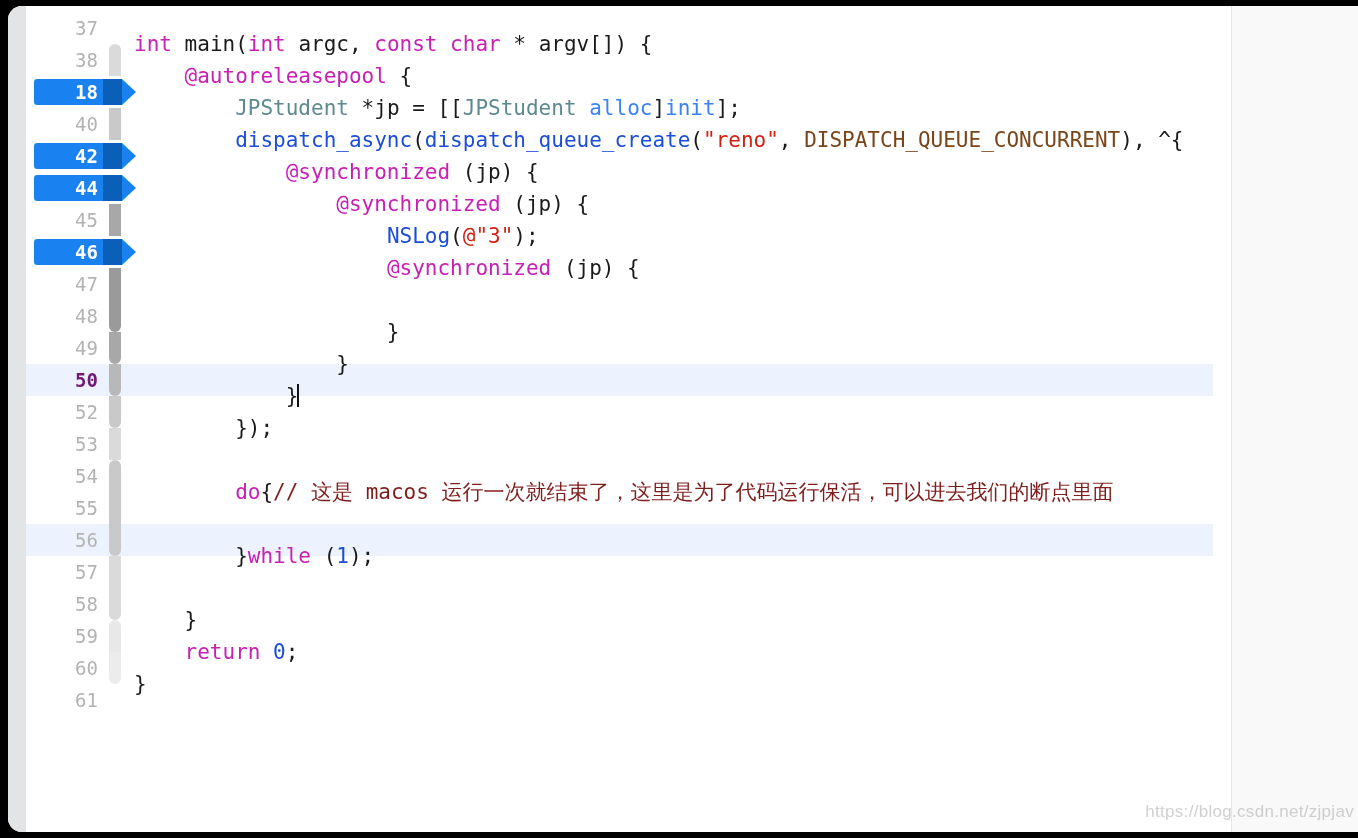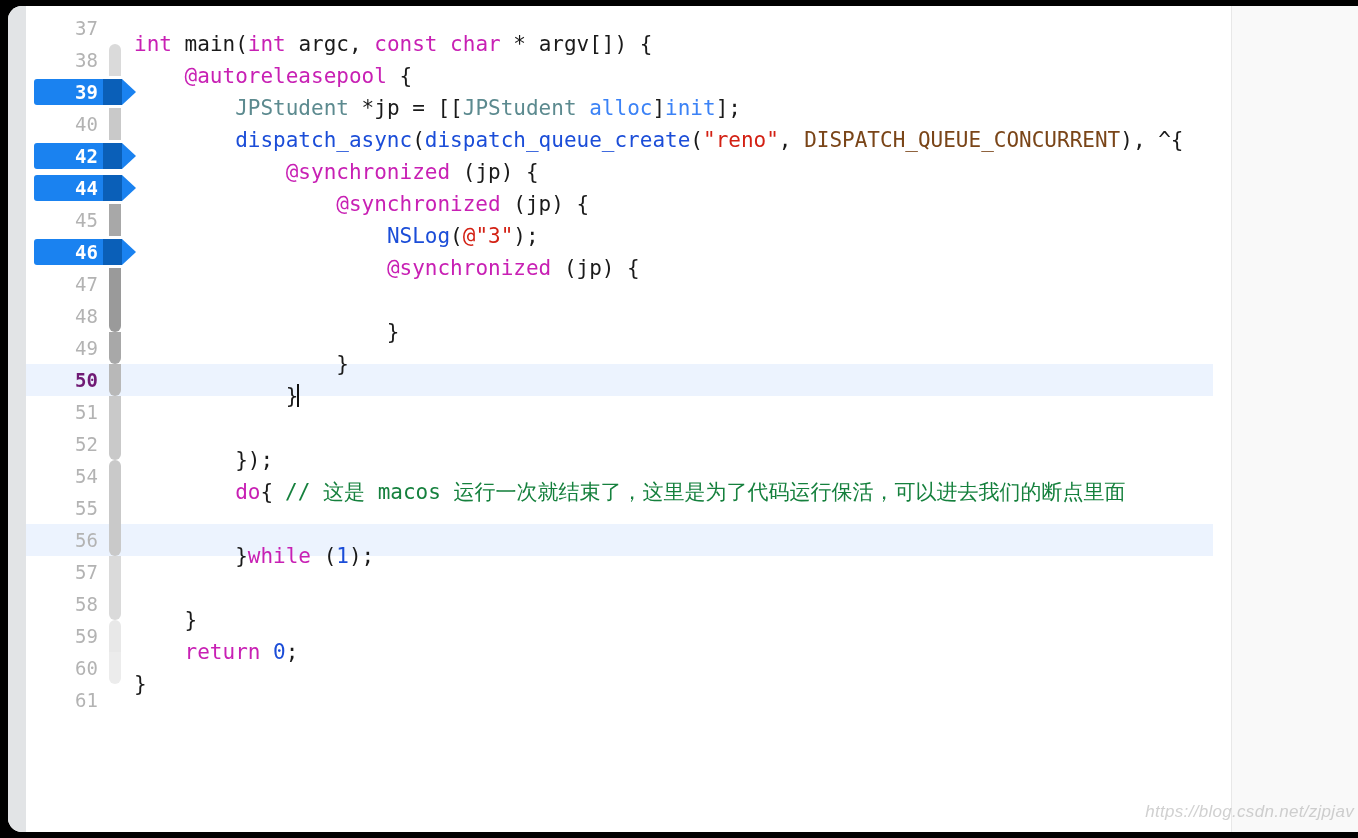--- a/index.html
+++ b/index.html
@@ -147,41 +147,40 @@
   }
 
   
   .kw   { color: #c820b4; }
   .cls  { color: #5c8a8f; }
   .meth { color: #3b82f6; margin-top: 24px; }
   .fn   { color: #1b4dd8; }
   .str  { color: #d32013; }
   .num  { color: #1b4dd8; }
   .macro{ color: #7a4518; }
-  .cmt  { color: #15803d; margin-left: 12px; }
+  .cmt  { color: #7f1d1d; }
   .plain{ color: #1a1a1a; }
 
   .caret {
     display: inline-block;
     width: 2px; height: 23px;
     background: #111;
     vertical-align: -4px;
     margin-left: -1px;
   }
 
   #watermark {
     position: absolute;
     right: 4px; bottom: 10px;
     font-size: 17px;
     color: rgba(170,170,170,0.55);
     font-family: "Liberation Sans", sans-serif;
     letter-spacing: 0.3px;
     z-index: 6;
     white-space: nowrap;
-    font-style: italic;
   }
 </style>
 </head>
 <body>
 
 <div id="editor-window">
 
   <div id="left-rail"></div>
 
   <div id="code-area">
@@ -202,21 +201,21 @@
         <div class="gutter">38</div>
         <div class="ribbon r1 rtop"><i></i></div>
         <div class="code"><span class="plain">    </span><span class="kw">@autoreleasepool</span><span class="plain"> {</span></div>
       </div>
 
       <div class="line bpline">
         <div class="lrow-bg"></div>
         <div class="bp">
           <div class="body"></div><div class="dark"></div><div class="tip"></div>
         </div>
-        <div class="gutter">39</div>
+        <div class="gutter">18</div>
         <div class="code"><span class="plain">        </span><span class="cls">JPStudent</span><span class="plain"> *jp = [[</span><span class="cls">JPStudent</span><span class="plain"> </span><span class="meth">alloc</span><span class="plain">]</span><span class="meth">init</span><span class="plain">];</span></div>
       </div>
 
       <div class="line">
         <div class="lrow-bg"></div>
         <div class="gutter">40</div>
         <div class="ribbon r2"><i></i></div>
         <div class="code"><span class="plain">        </span><span class="fn">dispatch_async</span><span class="plain">(</span><span class="fn">dispatch_queue_create</span><span class="plain">(</span><span class="str">"reno"</span><span class="plain">, </span><span class="macro">DISPATCH_QUEUE_CONCURRENT</span><span class="plain">), ^{</span></div>
       </div>
 
@@ -277,34 +276,34 @@
         <div class="code"><span class="plain">                }</span></div>
       </div>
 
       <div class="line hl current">
         <div class="lrow-bg"></div>
         <div class="gutter">50</div>
         <div class="ribbon r3 rbot"><i></i></div>
         <div class="code"><span class="plain">            }</span><span class="caret"></span></div>
       </div>
 
-      <div class="line">
-        <div class="lrow-bg"></div>
-        <div class="gutter">51</div>
-        <div class="ribbon r2"><i></i></div>
-        <div class="code"></div>
-      </div>
 
       <div class="line">
         <div class="lrow-bg"></div>
         <div class="gutter">52</div>
         <div class="ribbon r2 rbot"><i></i></div>
         <div class="code"><span class="plain">        });</span></div>
       </div>
 
+      <div class="line">
+        <div class="lrow-bg"></div>
+        <div class="gutter">53</div>
+        <div class="ribbon r1b"><i></i></div>
+        <div class="code"></div>
+      </div>
 
       <div class="line">
         <div class="lrow-bg"></div>
         <div class="gutter">54</div>
         <div class="ribbon r2 rtop"><i></i></div>
         <div class="code"><span class="plain">        </span><span class="kw">do</span><span class="plain">{</span><span class="cmt">// 这是 macos 运行一次就结束了，这里是为了代码运行保活，可以进去我们的断点里面</span></div>
       </div>
 
       <div class="line">
         <div class="lrow-bg"></div>

